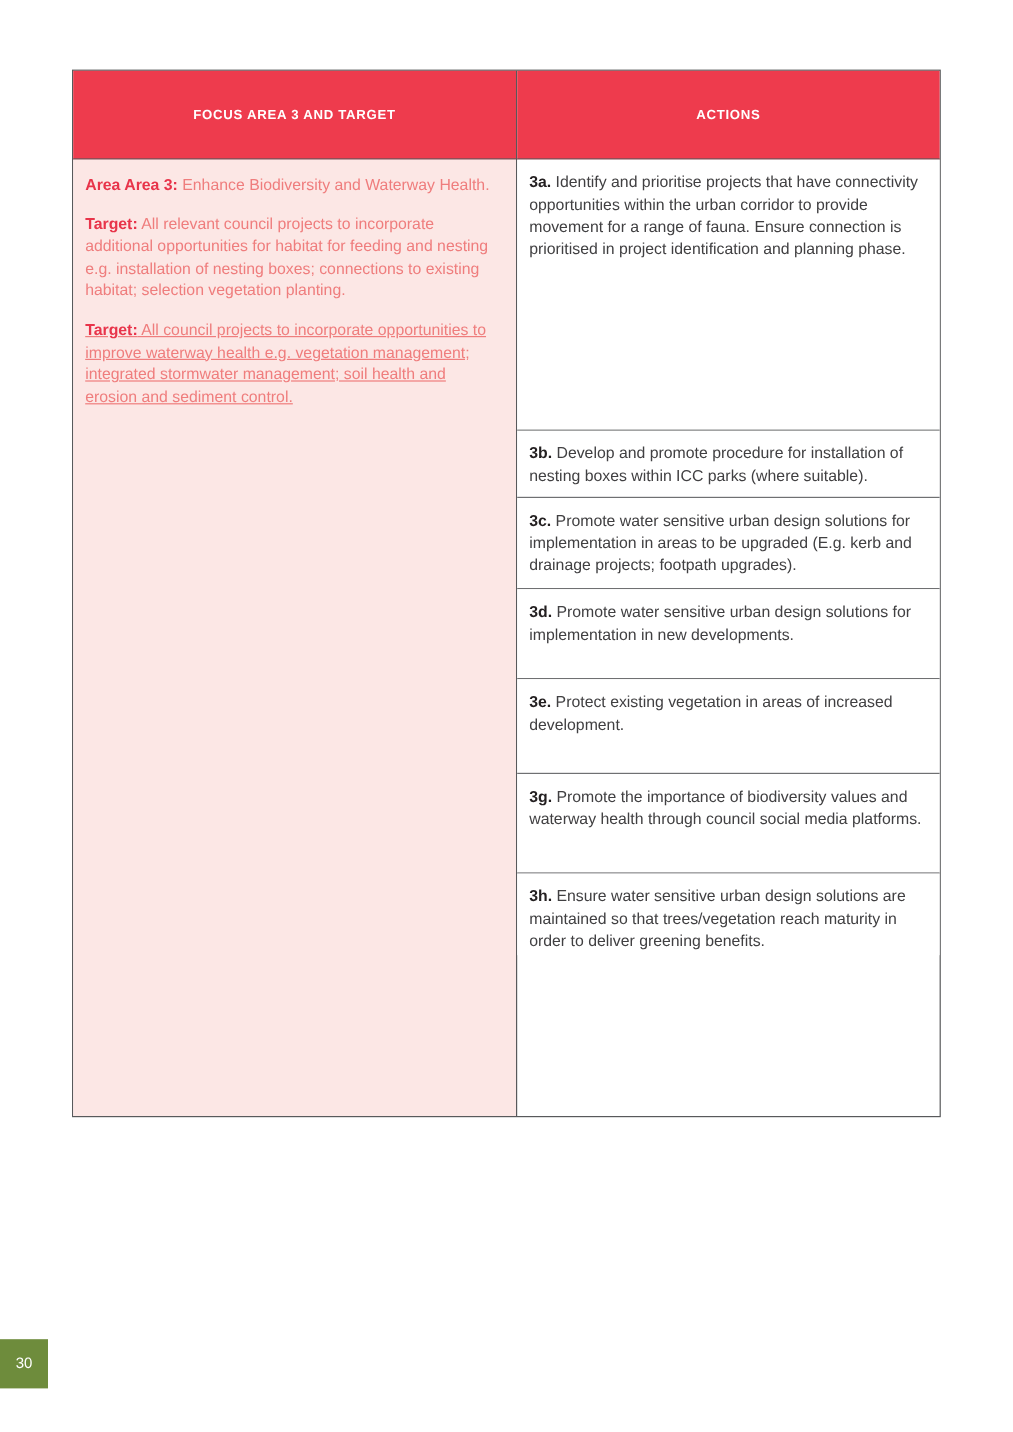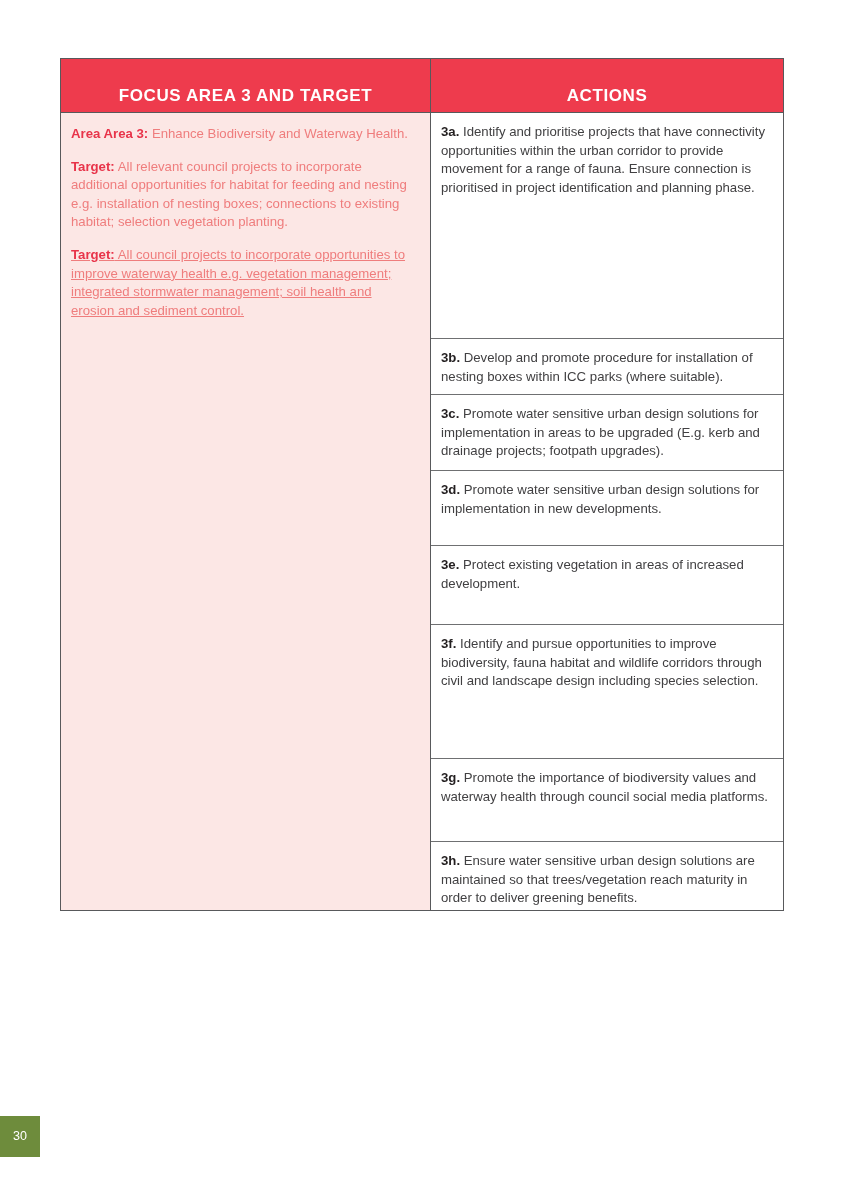--- a/index.html
+++ b/index.html
@@ -54,24 +54,24 @@
     box-sizing: border-box;
     display: flex;
     flex-direction: column;
   }
 
   
   .hdr {
     background: #ee3b4d;
     color: #ffffff;
     font-weight: bold;
-    font-size: 17px;
+    font-size: 11px;
     letter-spacing: 0.6px;
     text-align: center;
-    height: 54px;
+    height: 74px;
     line-height: 74px;
     box-sizing: border-box;
     overflow: hidden;
     white-space: nowrap;
   }
   .hdr-left { border-bottom: 1.5px solid #58595b; }
   .hdr-right { border-bottom: 1.5px solid #58595b; }
 
   
   .focus-cell {
@@ -142,21 +142,20 @@
       </div>
 
       <div class="col-right">
         <div class="hdr hdr-right">ACTIONS</div>
         <div id="actions-list">
             <div class="action-cell" style="height: 226px;"><span class="action-label">3a.</span><span> Identify and prioritise projects that have connectivity opportunities within the urban corridor to provide movement for a range of fauna. Ensure connection is prioritised in project identification and planning phase.</span></div>
             <div class="action-cell" style="height: 56px;"><span class="action-label">3b.</span><span> Develop and promote procedure for installation of nesting boxes within ICC parks (where suitable).</span></div>
             <div class="action-cell" style="height: 76px;"><span class="action-label">3c.</span><span> Promote water sensitive urban design solutions for implementation in areas to be upgraded (E.g. kerb and drainage projects; footpath upgrades).</span></div>
             <div class="action-cell" style="height: 75px;"><span class="action-label">3d.</span><span> Promote water sensitive urban design solutions for implementation in new developments.</span></div>
             <div class="action-cell" style="height: 79px;"><span class="action-label">3e.</span><span> Protect existing vegetation in areas of increased development.</span></div>
-            <div class="action-cell" style="height: 134px;"><span class="action-label">3f.</span><span> Identify and pursue opportunities to improve biodiversity, fauna habitat and wildlife corridors through civil and landscape design including species selection.</span></div>
             <div class="action-cell" style="height: 83px;"><span class="action-label">3g.</span><span> Promote the importance of biodiversity values and waterway health through council social media platforms.</span></div>
             <div class="action-cell" style="height: 68px;"><span class="action-label">3h.</span><span> Ensure water sensitive urban design solutions are maintained so that trees/vegetation reach maturity in order to deliver greening benefits.</span></div>
           </div>
       </div>
 
     </div>
   </div>
 
   <div class="page-badge">30</div>
 

